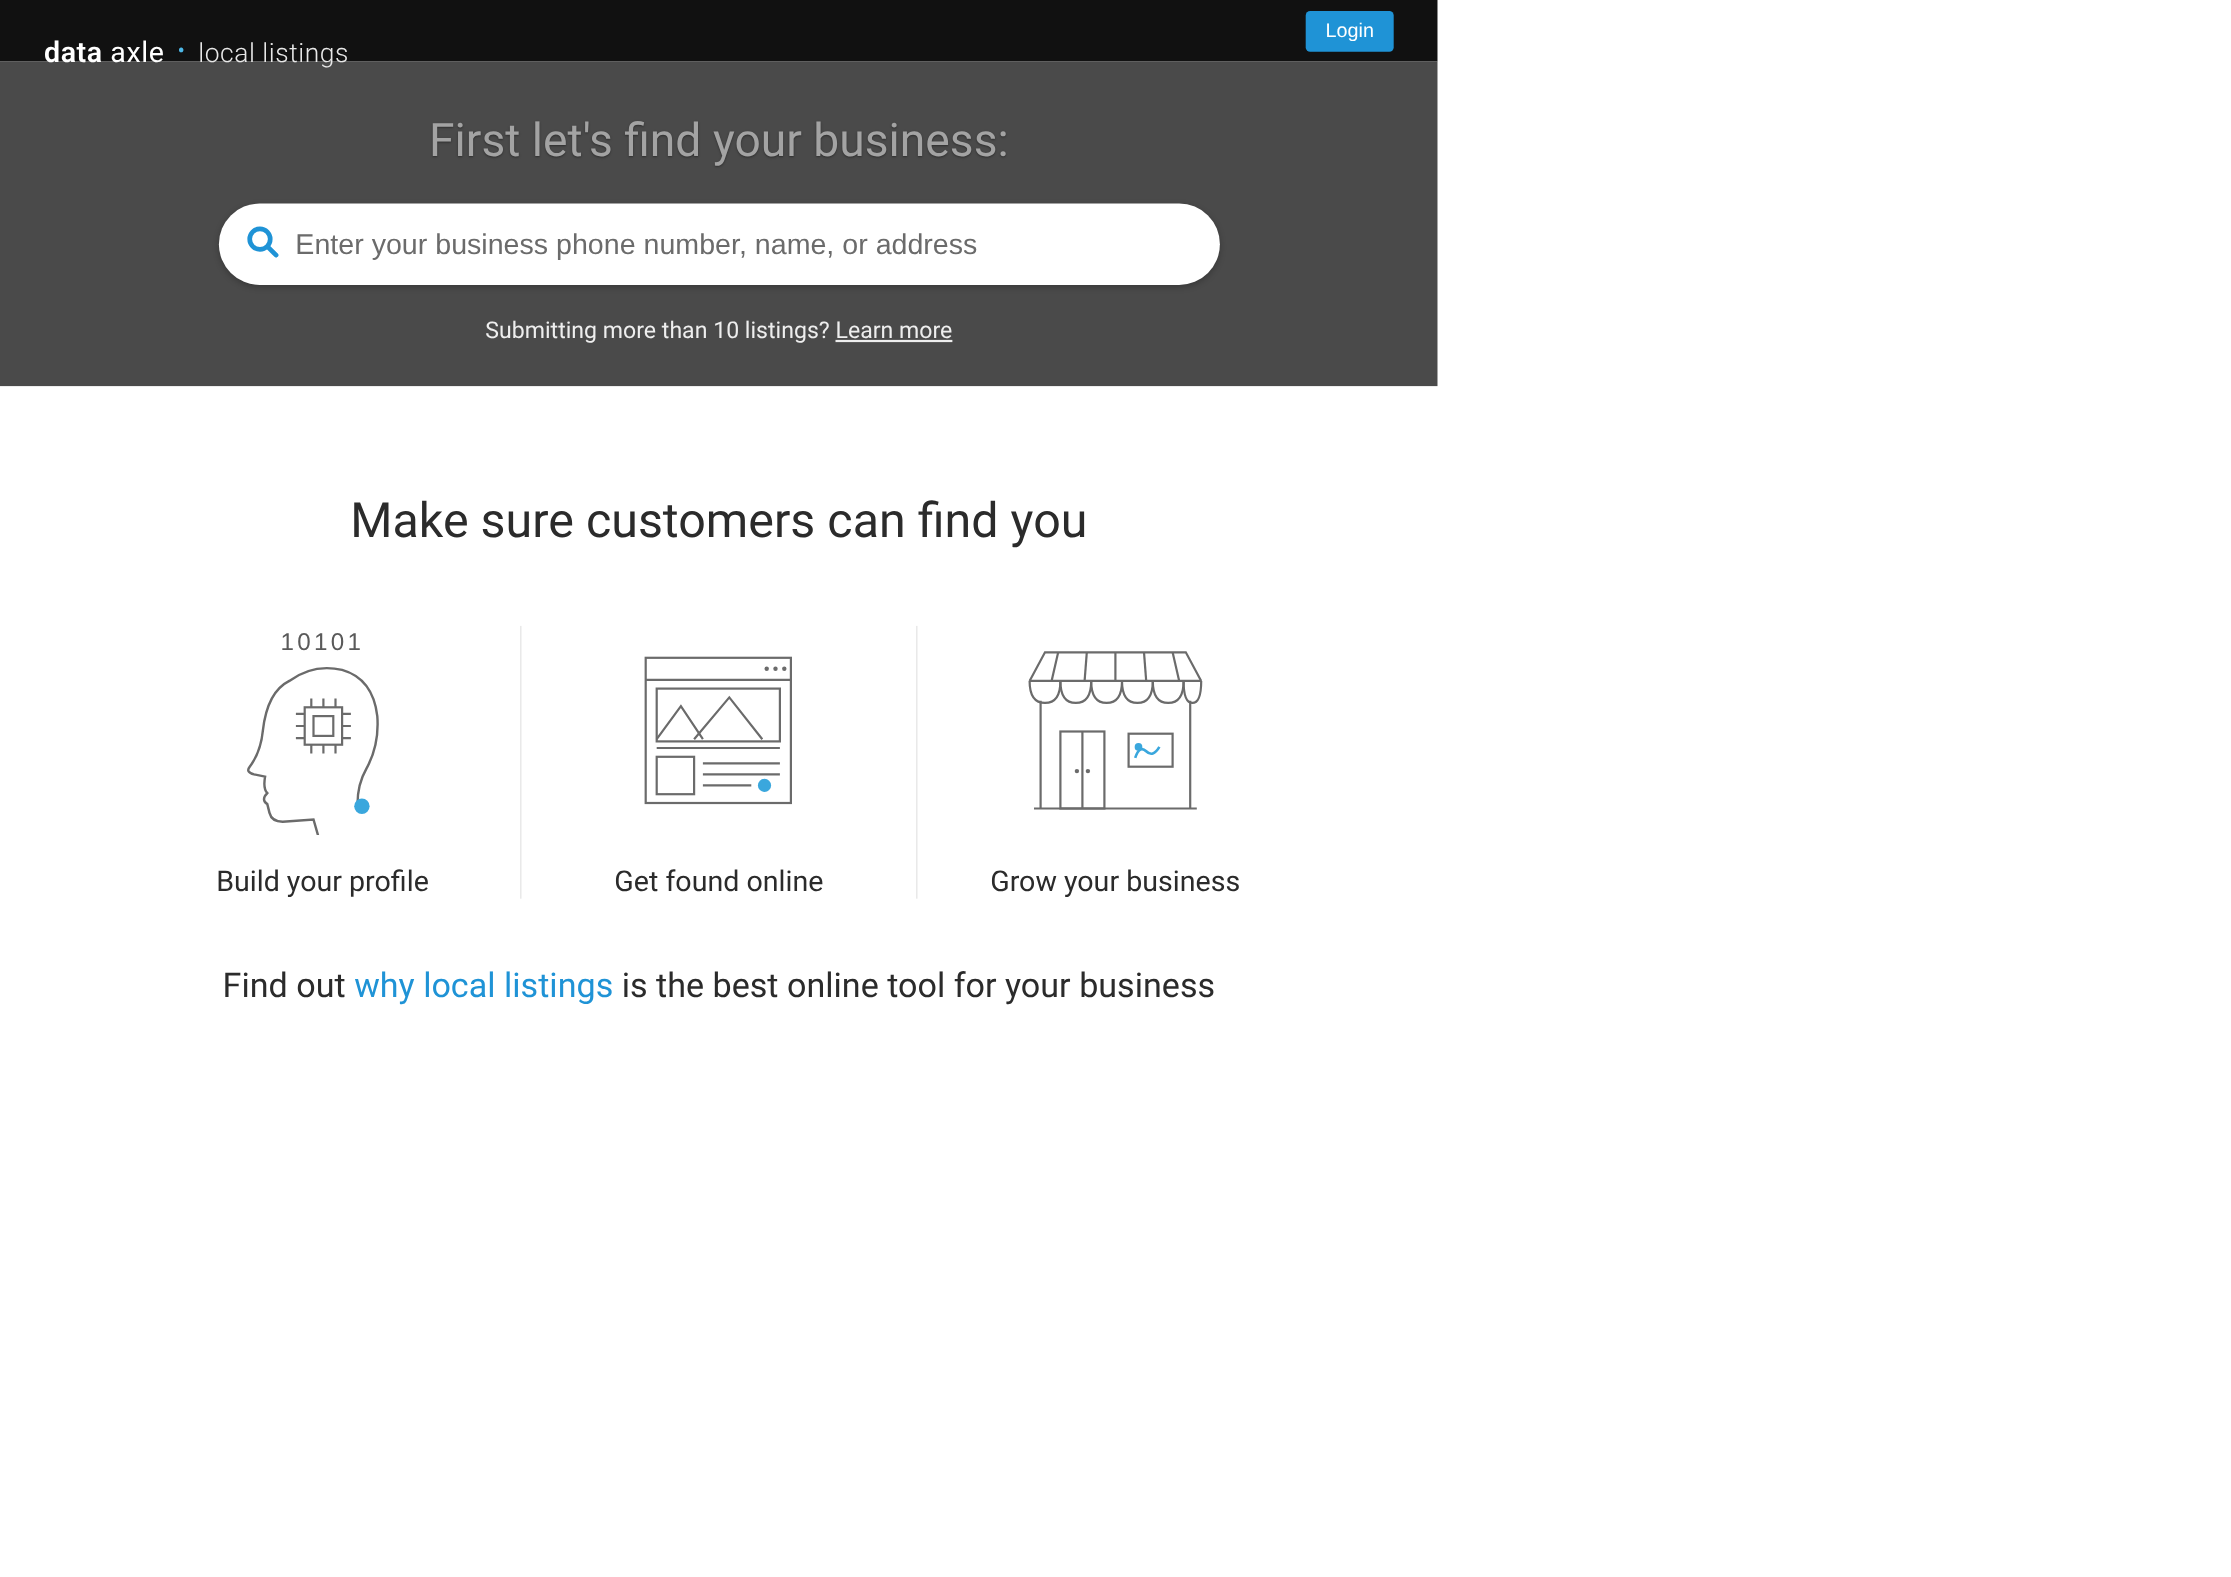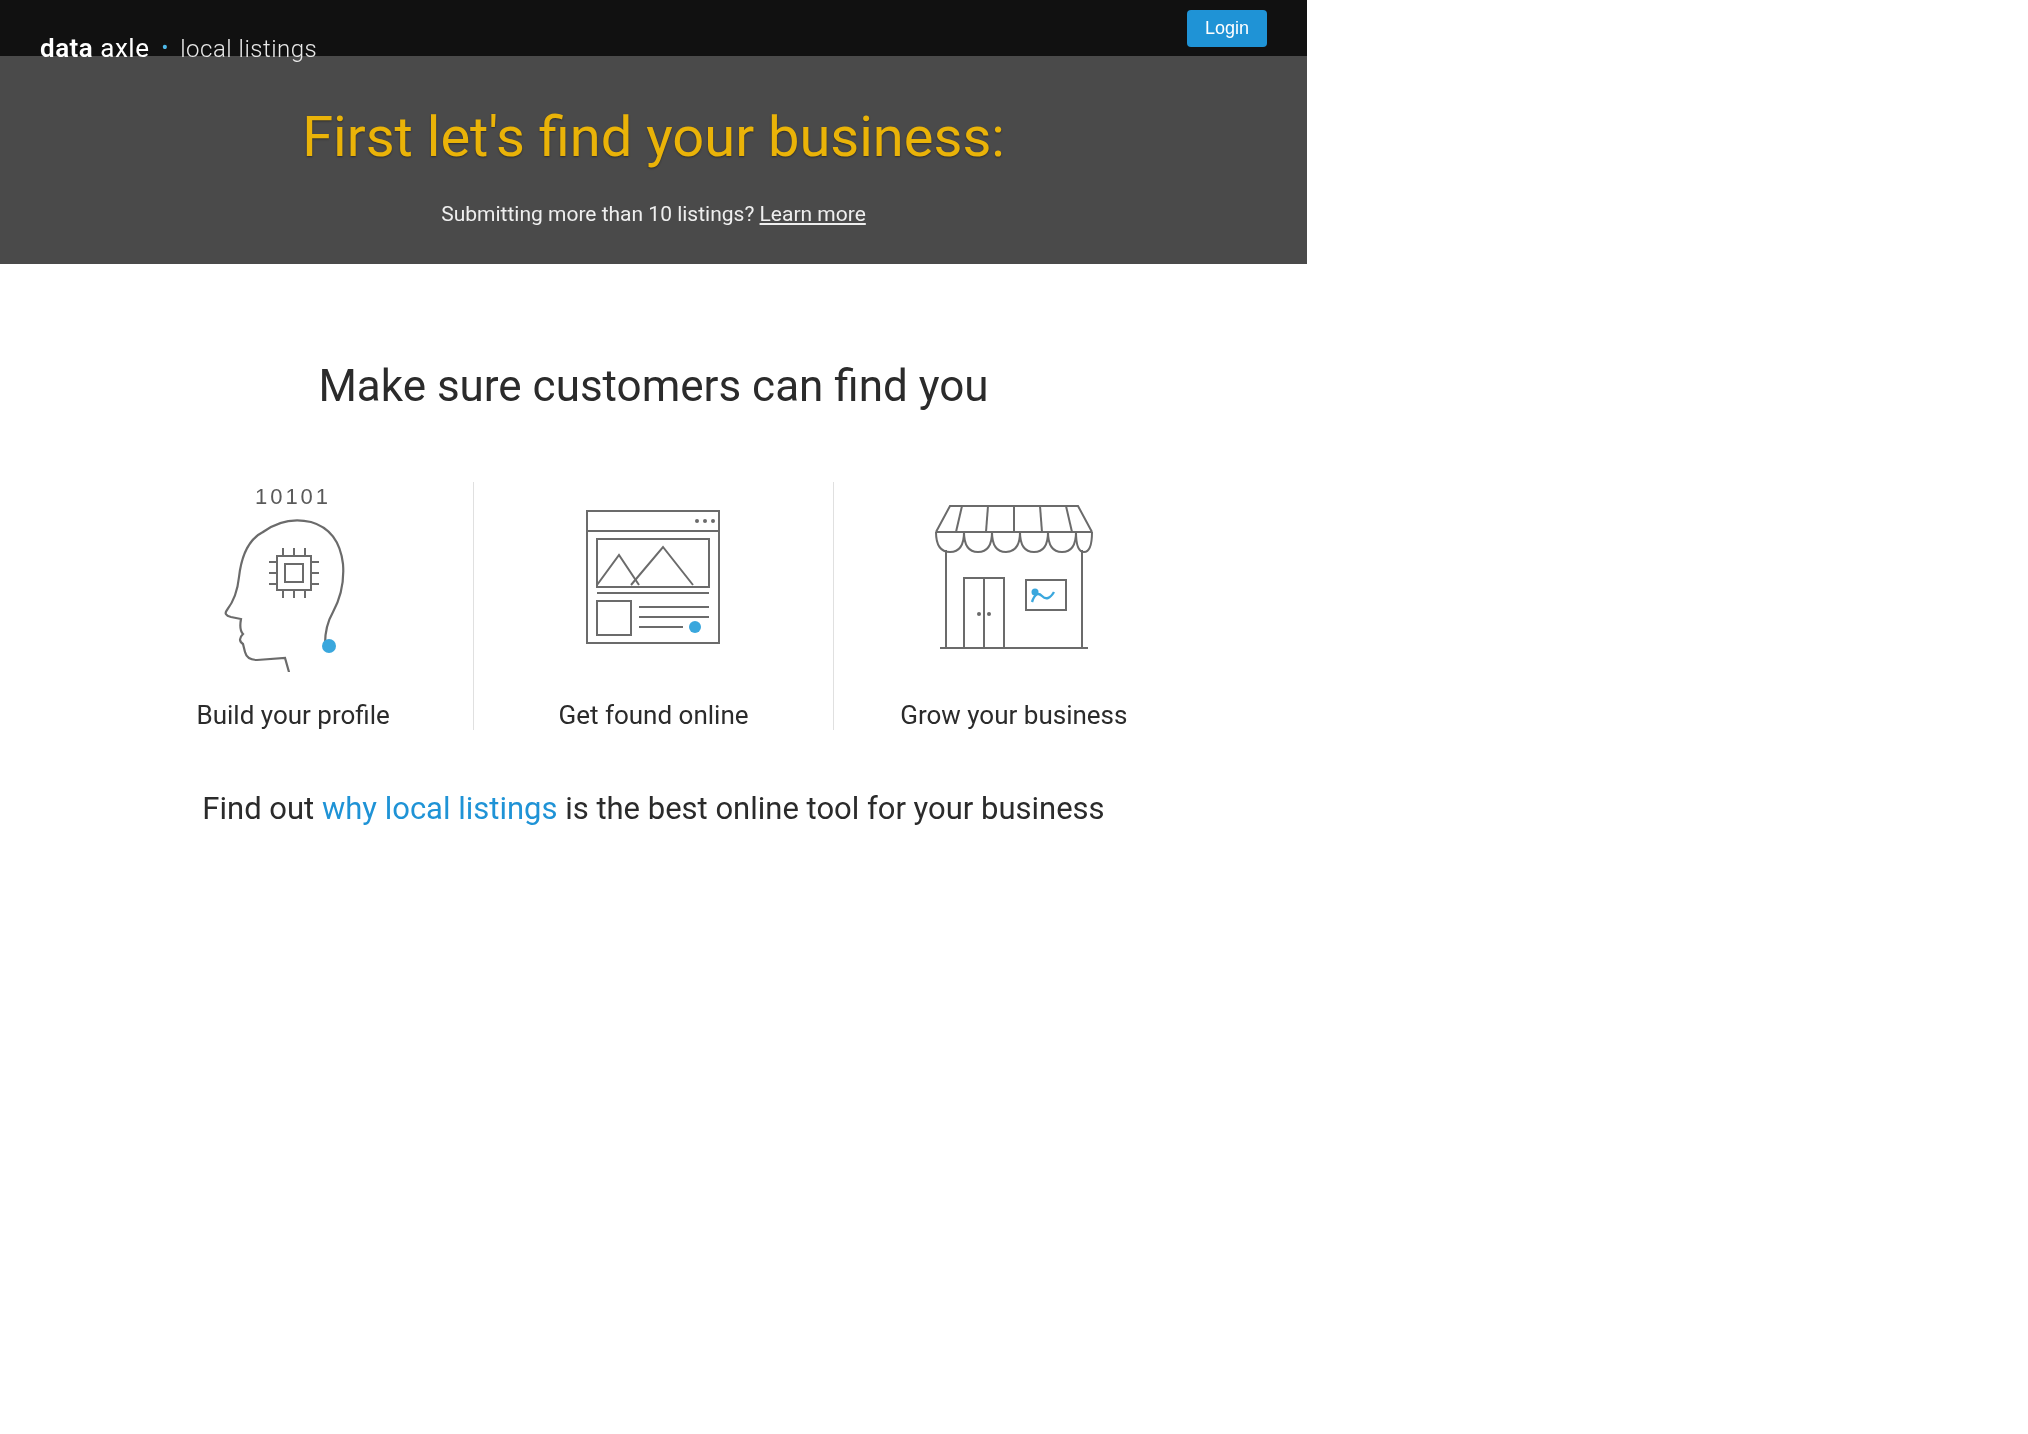--- a/index.html
+++ b/index.html
@@ -52,22 +52,22 @@
     padding: 8px 18px;
     font-size: 18px;
     cursor: pointer;
   }
   .hero {
     background: #4a4a4a;
     padding: 48px 0 38px;
     text-align: center;
   }
   .hero-title {
-    color: #eab308;
-    font-size: 56px;
+    color: #a3a3a3;
+    font-size: 42px;
     font-weight: 400;
     margin-bottom: 32px;
     text-shadow: 0 1px 2px rgba(0,0,0,0.4);
   }
   .search-wrap {
     width: 910px;
     margin: 0 auto;
     background: #fff;
     border-radius: 40px;
     height: 74px;
@@ -156,20 +156,29 @@
   <div class="brand">
     <span class="brand-logo"><span class="bold">data</span> axle</span>
     <span class="brand-dot">•</span>
     <span class="brand-sub">local listings</span>
   </div>
   <button class="login-btn">Login</button>
 </div>
 
 <div class="hero">
   <h1 class="hero-title">First let's find your business:</h1>
+  <div class="search-wrap">
+    <span class="search-icon">
+      <svg width="32" height="32" viewBox="0 0 24 24" fill="none" stroke="#1f93d6" stroke-width="3.2" stroke-linecap="round">
+        <circle cx="10" cy="10" r="7"></circle>
+        <line x1="21" y1="21" x2="15.5" y2="15.5"></line>
+      </svg>
+    </span>
+    <input type="text" class="search-input" placeholder="Enter your business phone number, name, or address" style="">
+  </div>
   <p class="hero-sub">
     <span>Submitting more than 10 listings? </span><a>Learn more</a>
   </p>
 </div>
 
 <div class="section">
   <h2 class="section-title">Make sure customers can find you</h2>
 
   <div class="features">
 

